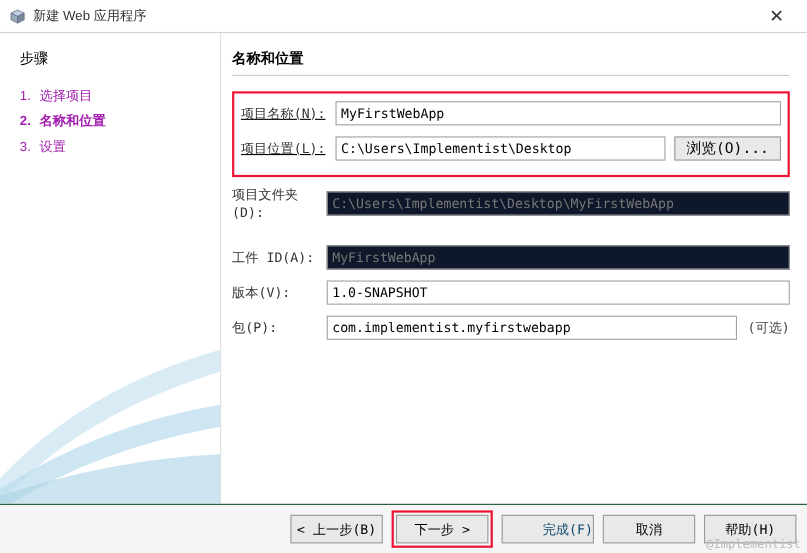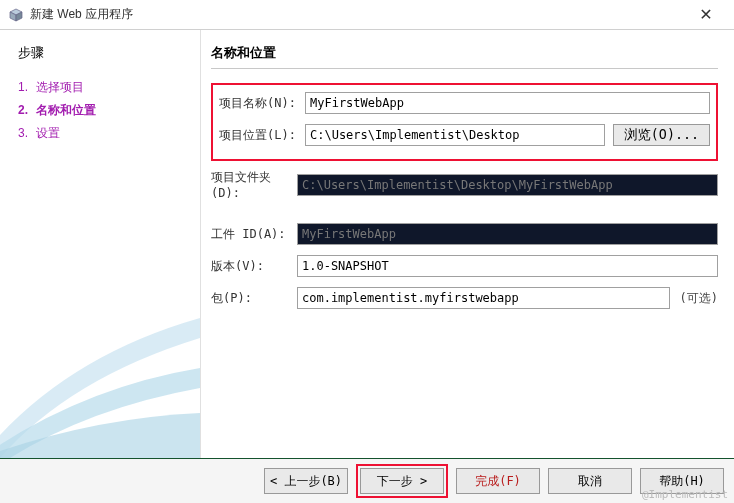--- a/index.html
+++ b/index.html
@@ -11,32 +11,32 @@
 .main { display: flex; height: 428px; }
 .sidebar { width: 200px; padding: 14px 18px; position: relative; }
 .sidebar-title { font-weight: normal; margin-bottom: 14px; font-size: 13px; }
 .steps { list-style: none; }
 .steps li { padding: 3px 0; font-size: 12px; color: #a21caf; }
 .steps li.active { font-weight: bold; }
 .steps .num { display: inline-block; width: 18px; }
 .swoosh { position: absolute; bottom: 0; left: 0; width: 200px; height: 200px; pointer-events: none; }
 .content { flex: 1; padding: 14px 16px 10px 10px; border-left: 1px solid #e0e0e0; }
 .content-title { font-weight: bold; font-size: 13px; padding-bottom: 6px; border-bottom: 1px solid #c8c8c8; margin-bottom: 14px; }
-.form-highlight { border: 2px solid #e13; padding: 6px 6px 4px 6px; margin-bottom: 8px; }
+.form-highlight { border: 2px solid #e13; padding: 6px 6px 4px 6px; margin-bottom: 8px; text-decoration: underline; }
 .row { display: flex; align-items: center; margin-bottom: 8px; min-height: 24px; }
 .row .label { width: 86px; color: #333; font-family: "SimSun", monospace; }
 .row .field { flex: 1; }
 .row input[type=text] { width: 100%; height: 22px; border: 1px solid #a0a0a0; padding: 0 4px; font-family: "SimSun", monospace; font-size: 12px; background: #fff; }
 .row input[readonly] { background: #0f172a; color: #777; }
 .row .aux { margin-left: 8px; }
 .row .aux button { height: 22px; padding: 0 10px; font-family: "SimSun", monospace; border: 1px solid #999; background: #e9e9e9; cursor: pointer; }
 .row .optional { margin-left: 10px; color: #444; font-family: "SimSun", monospace; }
 .button-bar { height: 45px; border-top: 1px solid #14532d; display: flex; align-items: center; justify-content: flex-end; padding: 0 10px; gap: 8px; background: #f5f5f5; position: relative; }
 .button-bar button { height: 26px; min-width: 84px; border: 1px solid #999; background: #e9e9e9; font-family: "SimSun", monospace; font-size: 12px; cursor: pointer; }
-.button-bar button:disabled { color: #b91c1c; cursor: default; }
+.button-bar button:disabled { color: #0c4a6e; cursor: default; text-align: right; }
 .btn-highlight { display: inline-block; border: 2px solid #e13; padding: 2px; }
 .watermark { position: absolute; right: 6px; bottom: 2px; color: #bbb; font-size: 11px; font-family: monospace; pointer-events: none; }
 </style>
 </head>
 <body>
 
 <div class="titlebar">
   <span class="cube-icon">
     <svg width="14" height="14" viewBox="0 0 14 14">
         <polygon points="7,1 13,4 7,7 1,4" fill="#bcd" stroke="#668" stroke-width="0.7"></polygon>

